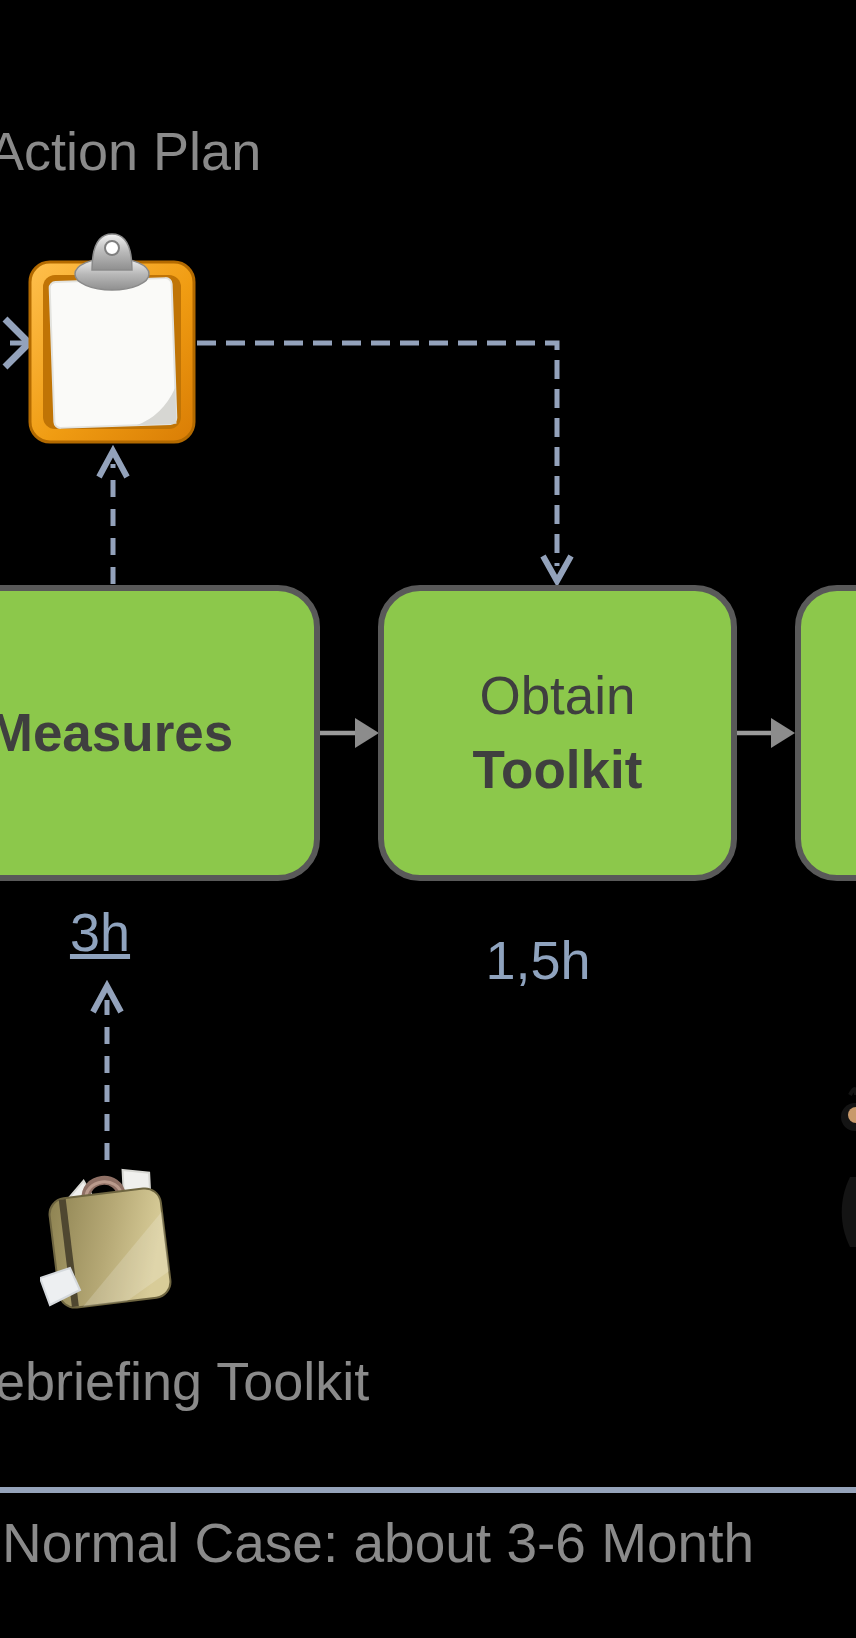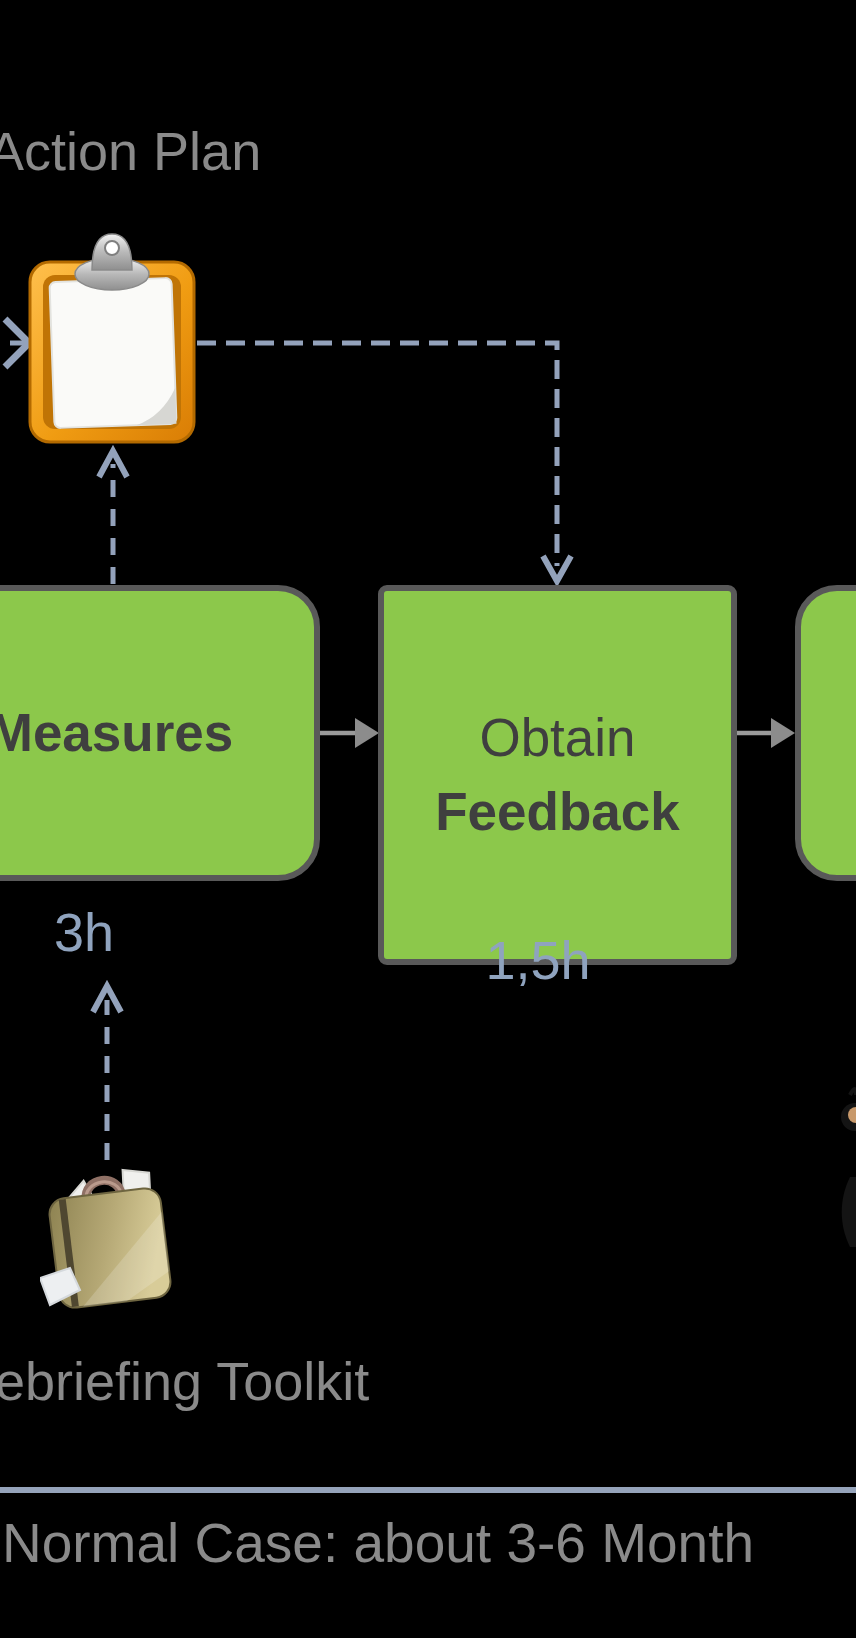--- a/index.html
+++ b/index.html
@@ -86,28 +86,28 @@
     </g>
     <ellipse cx="90" cy="52" rx="37" ry="16" fill="url(#gSil)" stroke="#8a8a8a" stroke-width="1.5"></ellipse>
     <path d="M70,48 Q70,12 90,12 Q110,12 110,48 Z" fill="url(#gSil)" stroke="#8a8a8a" stroke-width="1.5"></path>
     <circle cx="90" cy="26" r="7" fill="#ffffff" stroke="#7f7f7f" stroke-width="2"></circle>
   </svg>
 
   <div class="abs step-box" style="left:-98px;top:585px;width:418px;height:296px;">
     <div class="l2">Measures</div>
   </div>
 
-  <div class="abs step-box" style="left:378px;top:585px;width:359px;height:380px;border-radius:9px;">
+  <div class="abs step-box" style="left:378px;top:585px;width:359px;height:296px;">
     <div class="l1">Obtain</div>
-    <div class="l2">Feedback</div>
+    <div class="l2">Toolkit</div>
   </div>
 
   <div class="abs step-box" style="left:795px;top:585px;width:170px;height:296px;"></div>
 
-  <div class="abs duration" style="left:84px;top:903px;">3h</div>
+  <div class="abs duration" style="left:100px;top:903px;text-decoration:underline;">3h</div>
   <div class="abs duration" style="left:538px;top:931px;">1,5h</div>
 
   <svg class="abs" style="left:40px;top:1158px;" width="145" height="165" viewBox="0 0 145 165">
     <defs>
       <linearGradient id="gKh" x1="0" y1="0" x2="1" y2="0.3">
         <stop offset="0" stop-color="#8d8251"></stop>
           <stop offset="0.55" stop-color="#b5a875"></stop>
         <stop offset="1" stop-color="#d8cc98"></stop>
       </linearGradient>
     </defs>

